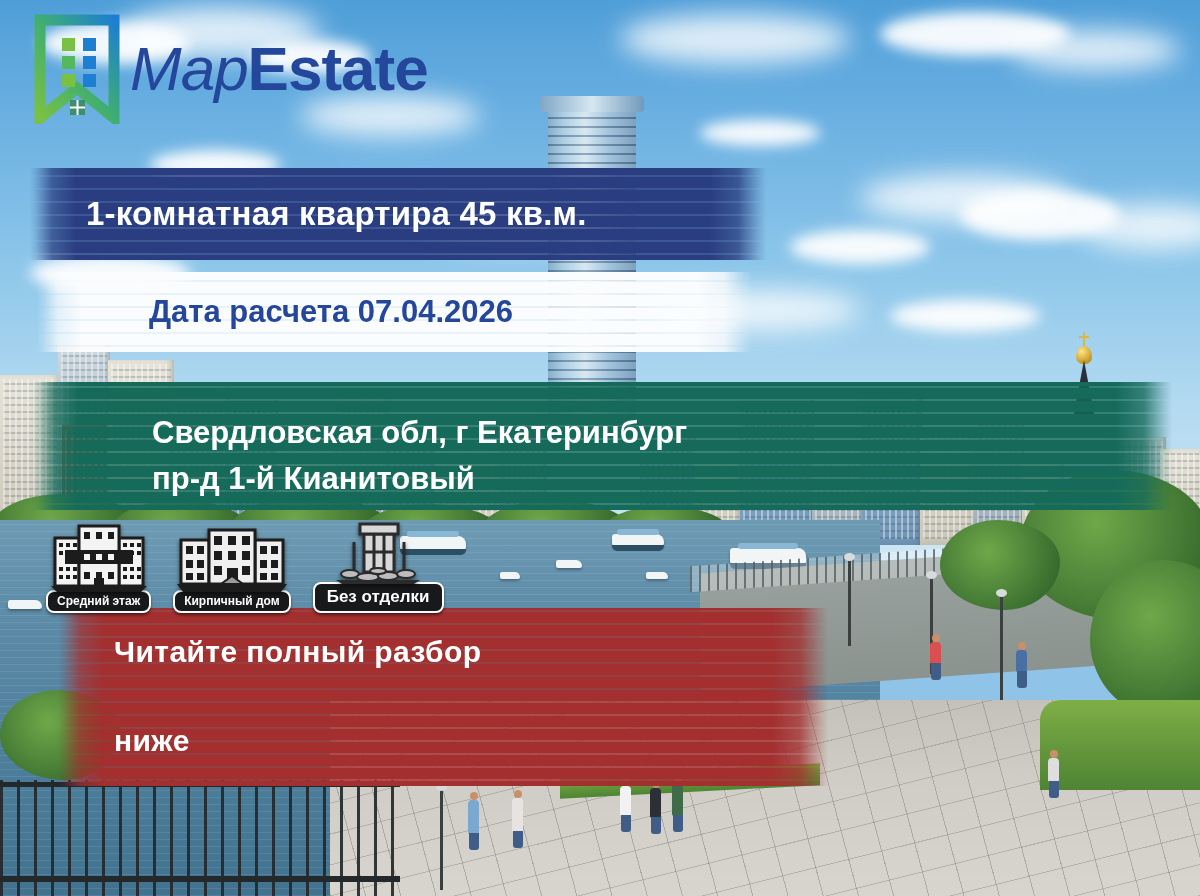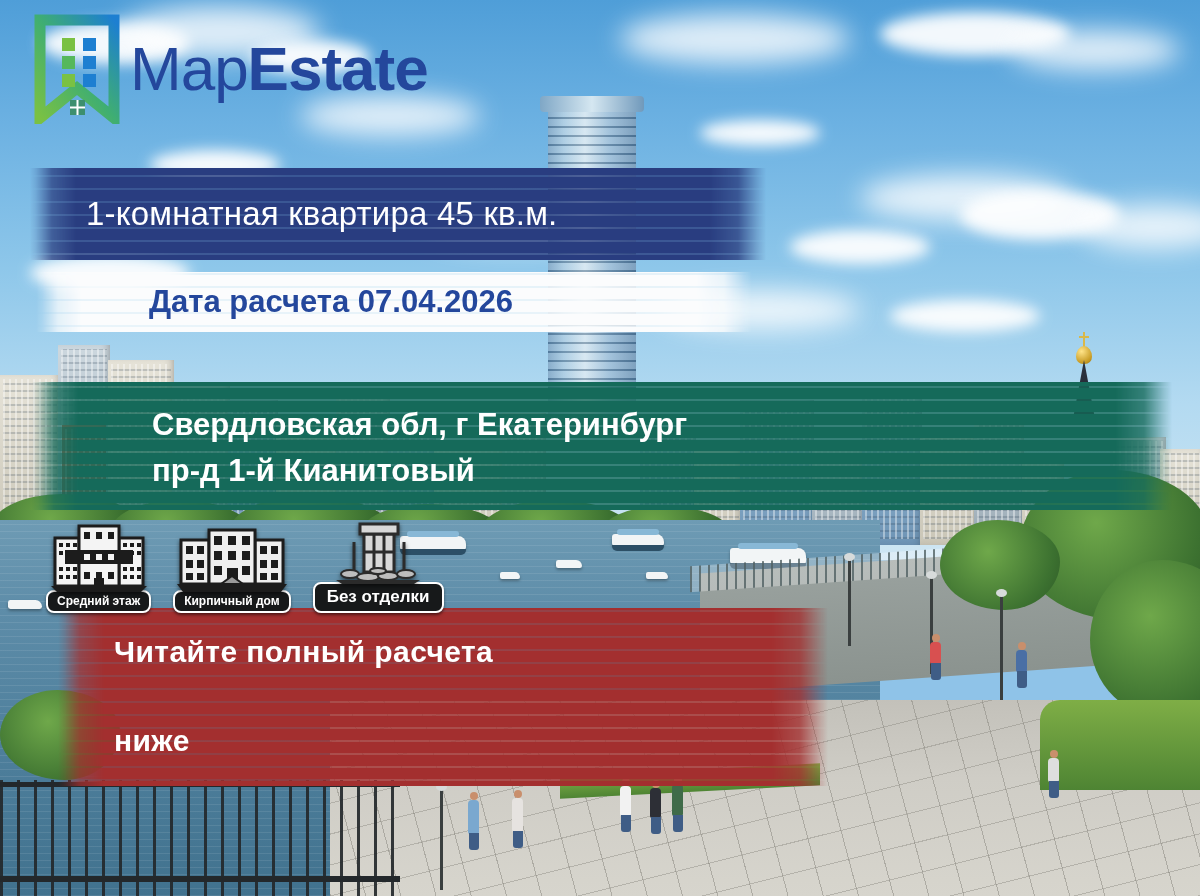--- a/index.html
+++ b/index.html
@@ -145,21 +145,21 @@
   .fence-bot { position:absolute; left:0; top:876px; width:400px; height:6px; background:#23282b; }
 
   
   .logo { position:absolute; left:34px; top:14px; display:flex; align-items:center; gap:10px; }
   .logo-mark { width:86px; height:110px; flex:0 0 auto; }
   .logo-text { display:flex; flex-direction:column; justify-content:center; }
   .logo-title {
     font-size:62px; font-weight:700; letter-spacing:-1px; line-height:.96;
     color:#24479c;
   }
-  .logo-title .light { font-weight:400; }
+  .logo-title .light { font-weight:400;font-style:italic; }
   .logo-sub {
     margin-top:4px; font-size:15.5px; font-weight:600; letter-spacing:2.1px;
     color:#2e86d0; white-space:nowrap;
   }
 
   
   .banner { position:absolute; display:flex; align-items:center; }
   .brush {
     position:absolute; inset:0;
     -webkit-mask-image:
@@ -170,32 +170,32 @@
       linear-gradient(90deg, transparent 0, rgba(0,0,0,.15) 6px, rgba(0,0,0,.75) 22px, #000 46px, #000 calc(100% - 56px), rgba(0,0,0,.8) calc(100% - 28px), rgba(0,0,0,.2) calc(100% - 8px), transparent 100%),
       repeating-linear-gradient(0deg, #000 0 5px, rgba(0,0,0,.80) 5px 7px, #000 7px 13px);
             mask-composite: intersect;
   }
   .banner-text { position:relative; z-index:2; }
 
   
   #banner-headline { left:30px; top:168px; width:736px; height:92px; }
   #banner-headline .brush { background:#293d80; }
   #banner-headline .banner-text {
-    color:#ffffff; font-size:33px; font-weight:400; padding-left:56px; letter-spacing:.2px;
-  }
-
-  
-  #banner-date { left:36px; top:272px; width:716px; height:60px; }
+    color:#ffffff; font-size:33px; font-weight:700; padding-left:56px; letter-spacing:.2px;
+  }
+
+  
+  #banner-date { left:36px; top:272px; width:716px; height:80px; }
   #banner-date .brush { background:#fbfcfd; }
   #banner-date .banner-text {
     color:#24479c; font-size:31px; font-weight:700; padding-left:113px;
   }
 
   
-  #banner-address { left:32px; top:382px; width:1140px; height:128px; align-items:flex-start; }
+  #banner-address { left:32px; top:382px; width:1140px; height:128px; align-items:center; }
   #banner-address .brush { background:#156a5a; }
   #banner-address .banner-text {
     color:#ffffff; font-size:31px; font-weight:700; padding:20px 0 0 120px; line-height:1.48;
   }
 
   
   #banner-cta { left:58px; top:608px; width:770px; height:178px; align-items:flex-start; }
   #banner-cta .brush { background:#a32f2f; }
   #banner-cta .banner-text {
     color:#ffffff; font-size:30px; font-weight:700; padding:22px 30px 0 56px; line-height:1.48;
@@ -511,19 +511,19 @@
           <path d="M6 68 H90 L84 72 H12 Z" fill="#2b2b2b"></path>
         </svg>
       </span>
       <span class="badge-label big">Без отделки</span>
     </div>
   </div>
 
   <div class="banner" id="banner-cta">
     <span class="brush"></span>
     <span class="banner-text">
-      <span>Читайте полный расчета</span><br>
+      <span>Читайте полный разбор</span><br>
       <br>
       <span>ниже</span>
     </span>
   </div>
 
 </div>
 
 </body></html>

